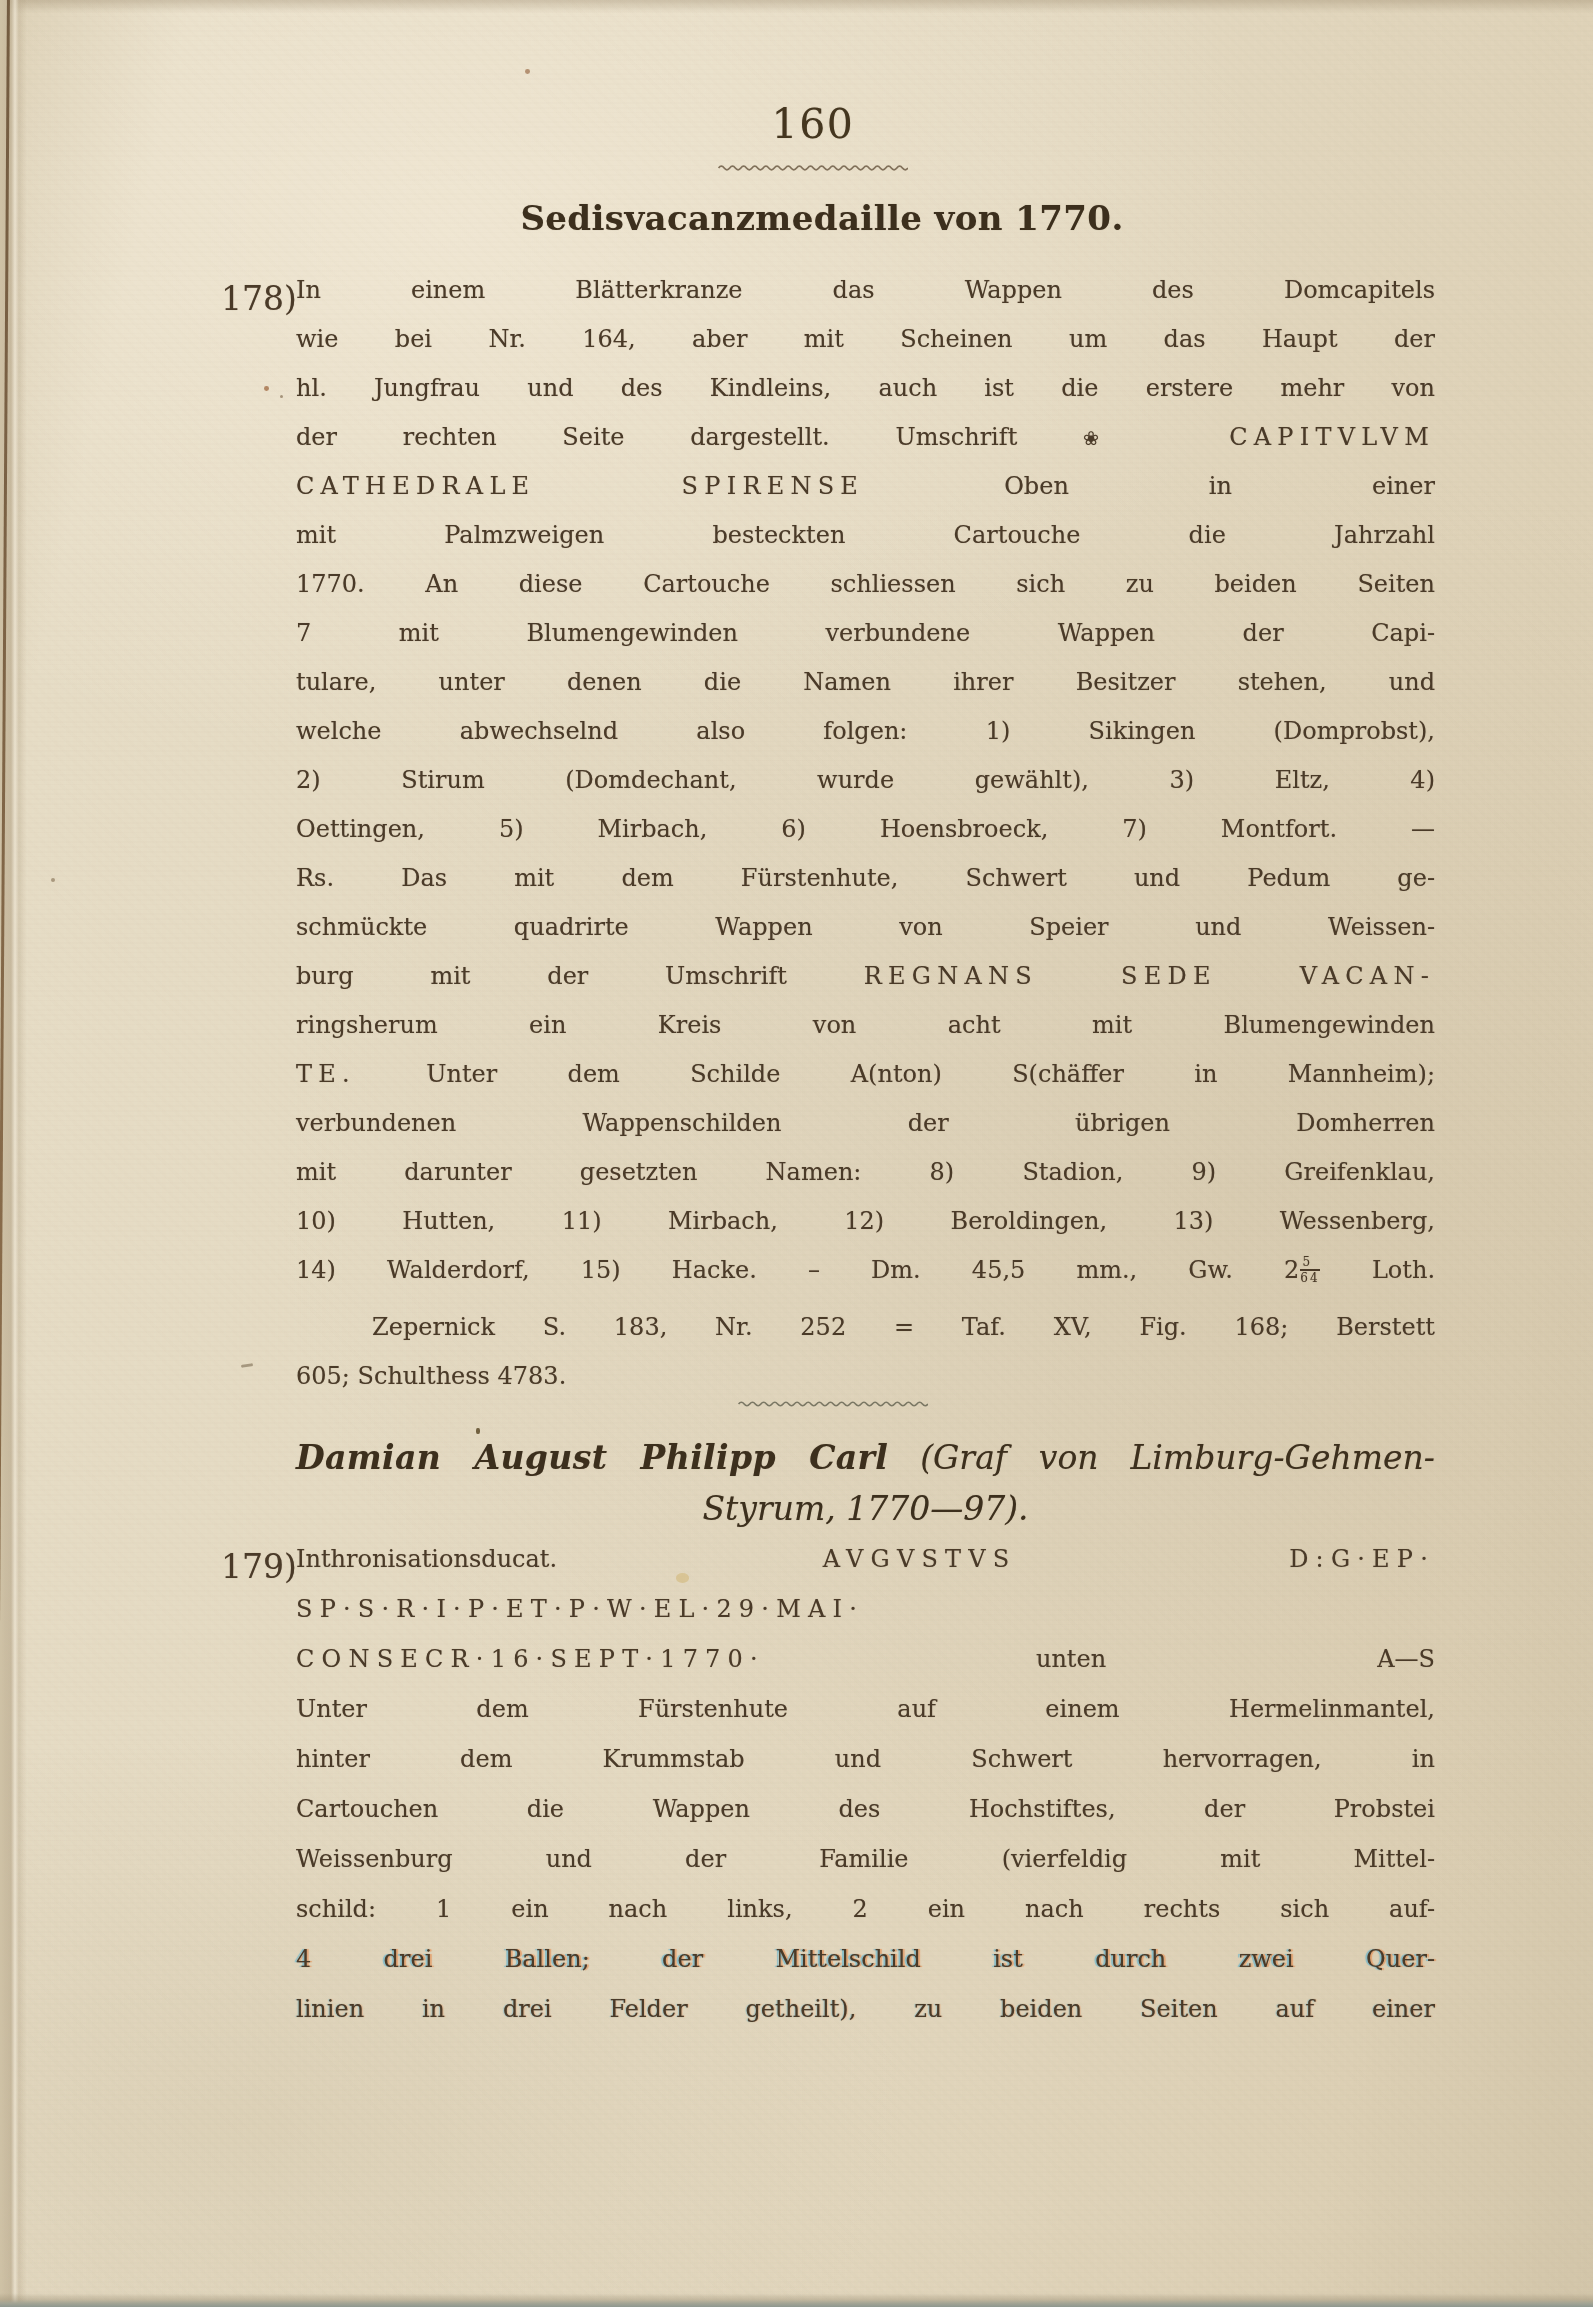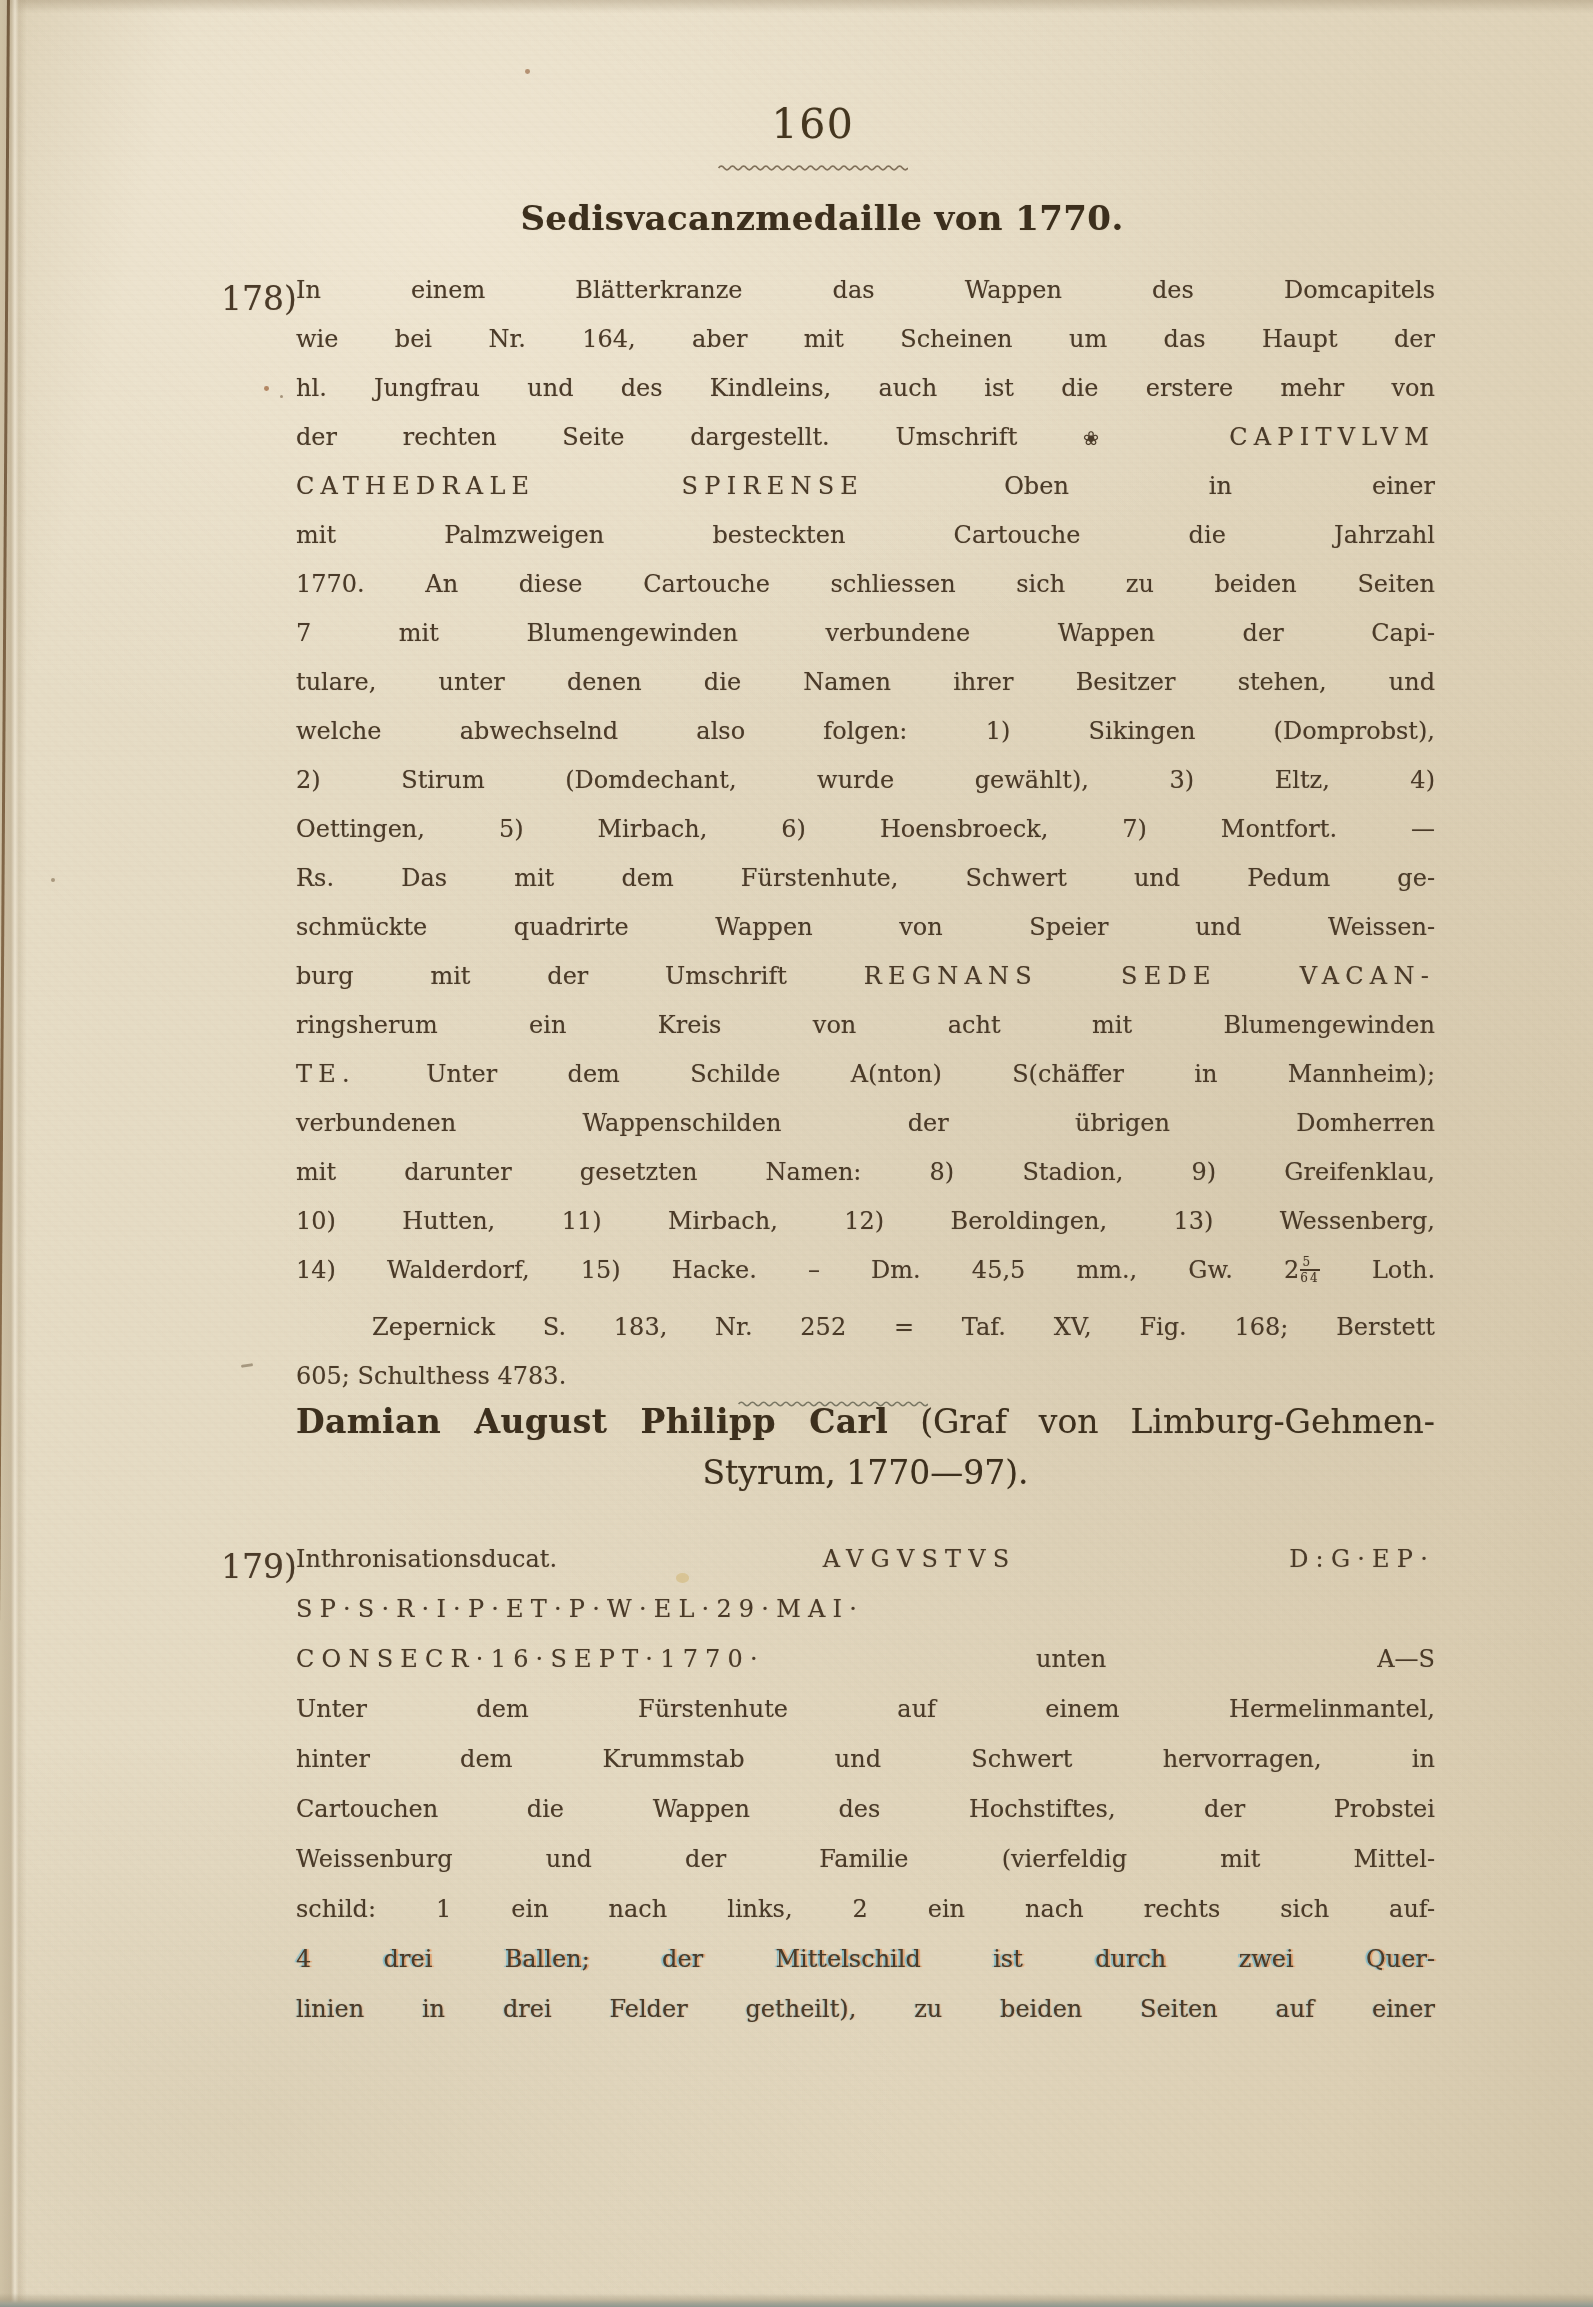--- a/index.html
+++ b/index.html
@@ -127,21 +127,21 @@
   <div class="ln j refs-l1"><span>Zepernick S. 183, Nr. 252 = Taf. XV, Fig. 168; Berstett</span></div>
   <div class="ln"><span>605; Schulthess 4783.</span></div>
 </div>
 
 <div class="wavy" style="left:737px;top:1400px;">
   <svg class="wave" width="191" height="8" viewBox="0 0 240 10">
     <path d="M2 5 q3.5 -4.5 7 0 t7 0 t7 0 t7 0 t7 0 t7 0 t7 0 t7 0 t7 0 t7 0 t7 0 t7 0 t7 0 t7 0 t7 0 t7 0 t7 0 t7 0 t7 0 t7 0 t7 0 t7 0 t7 0 t7 0 t7 0 t7 0 t7 0 t7 0 t7 0 t7 0 t7 0 t7 0 t7 0 t7 0" fill="none" stroke="#61604f" stroke-width="2" opacity=".8"></path>
   </svg>
 </div>
 
-<div class="col" style="top:1396px;">
+<div class="col" style="top:1432px;font-style:italic;">
   <div class="h2line j ink"><b>Damian August Philipp Carl</b><span> (Graf von Limburg-Gehmen-</span></div>
   <div class="h2line center ink">Styrum, 1770—97).</div>
 </div>
 
 <div class="col ink lh63" style="top:1534px;">
   <span class="enum" style="line-height:50px;">179)</span>
   <div class="ln j"><span>Inthronisationsducat. </span><span class="cap2">AVGVSTVS D:G·EP·</span></div>
   <div class="ln j"><span class="cap2">SP·S·R·I·P·ET·P·W·EL·29·MAI·</span></div>
   <div class="ln j"><span class="cap2">CONSECR·16·SEPT·1770·</span><span> unten A—S</span></div>
   <div class="ln j"><span>Unter dem Fürstenhute auf einem Hermelinmantel,</span></div>

